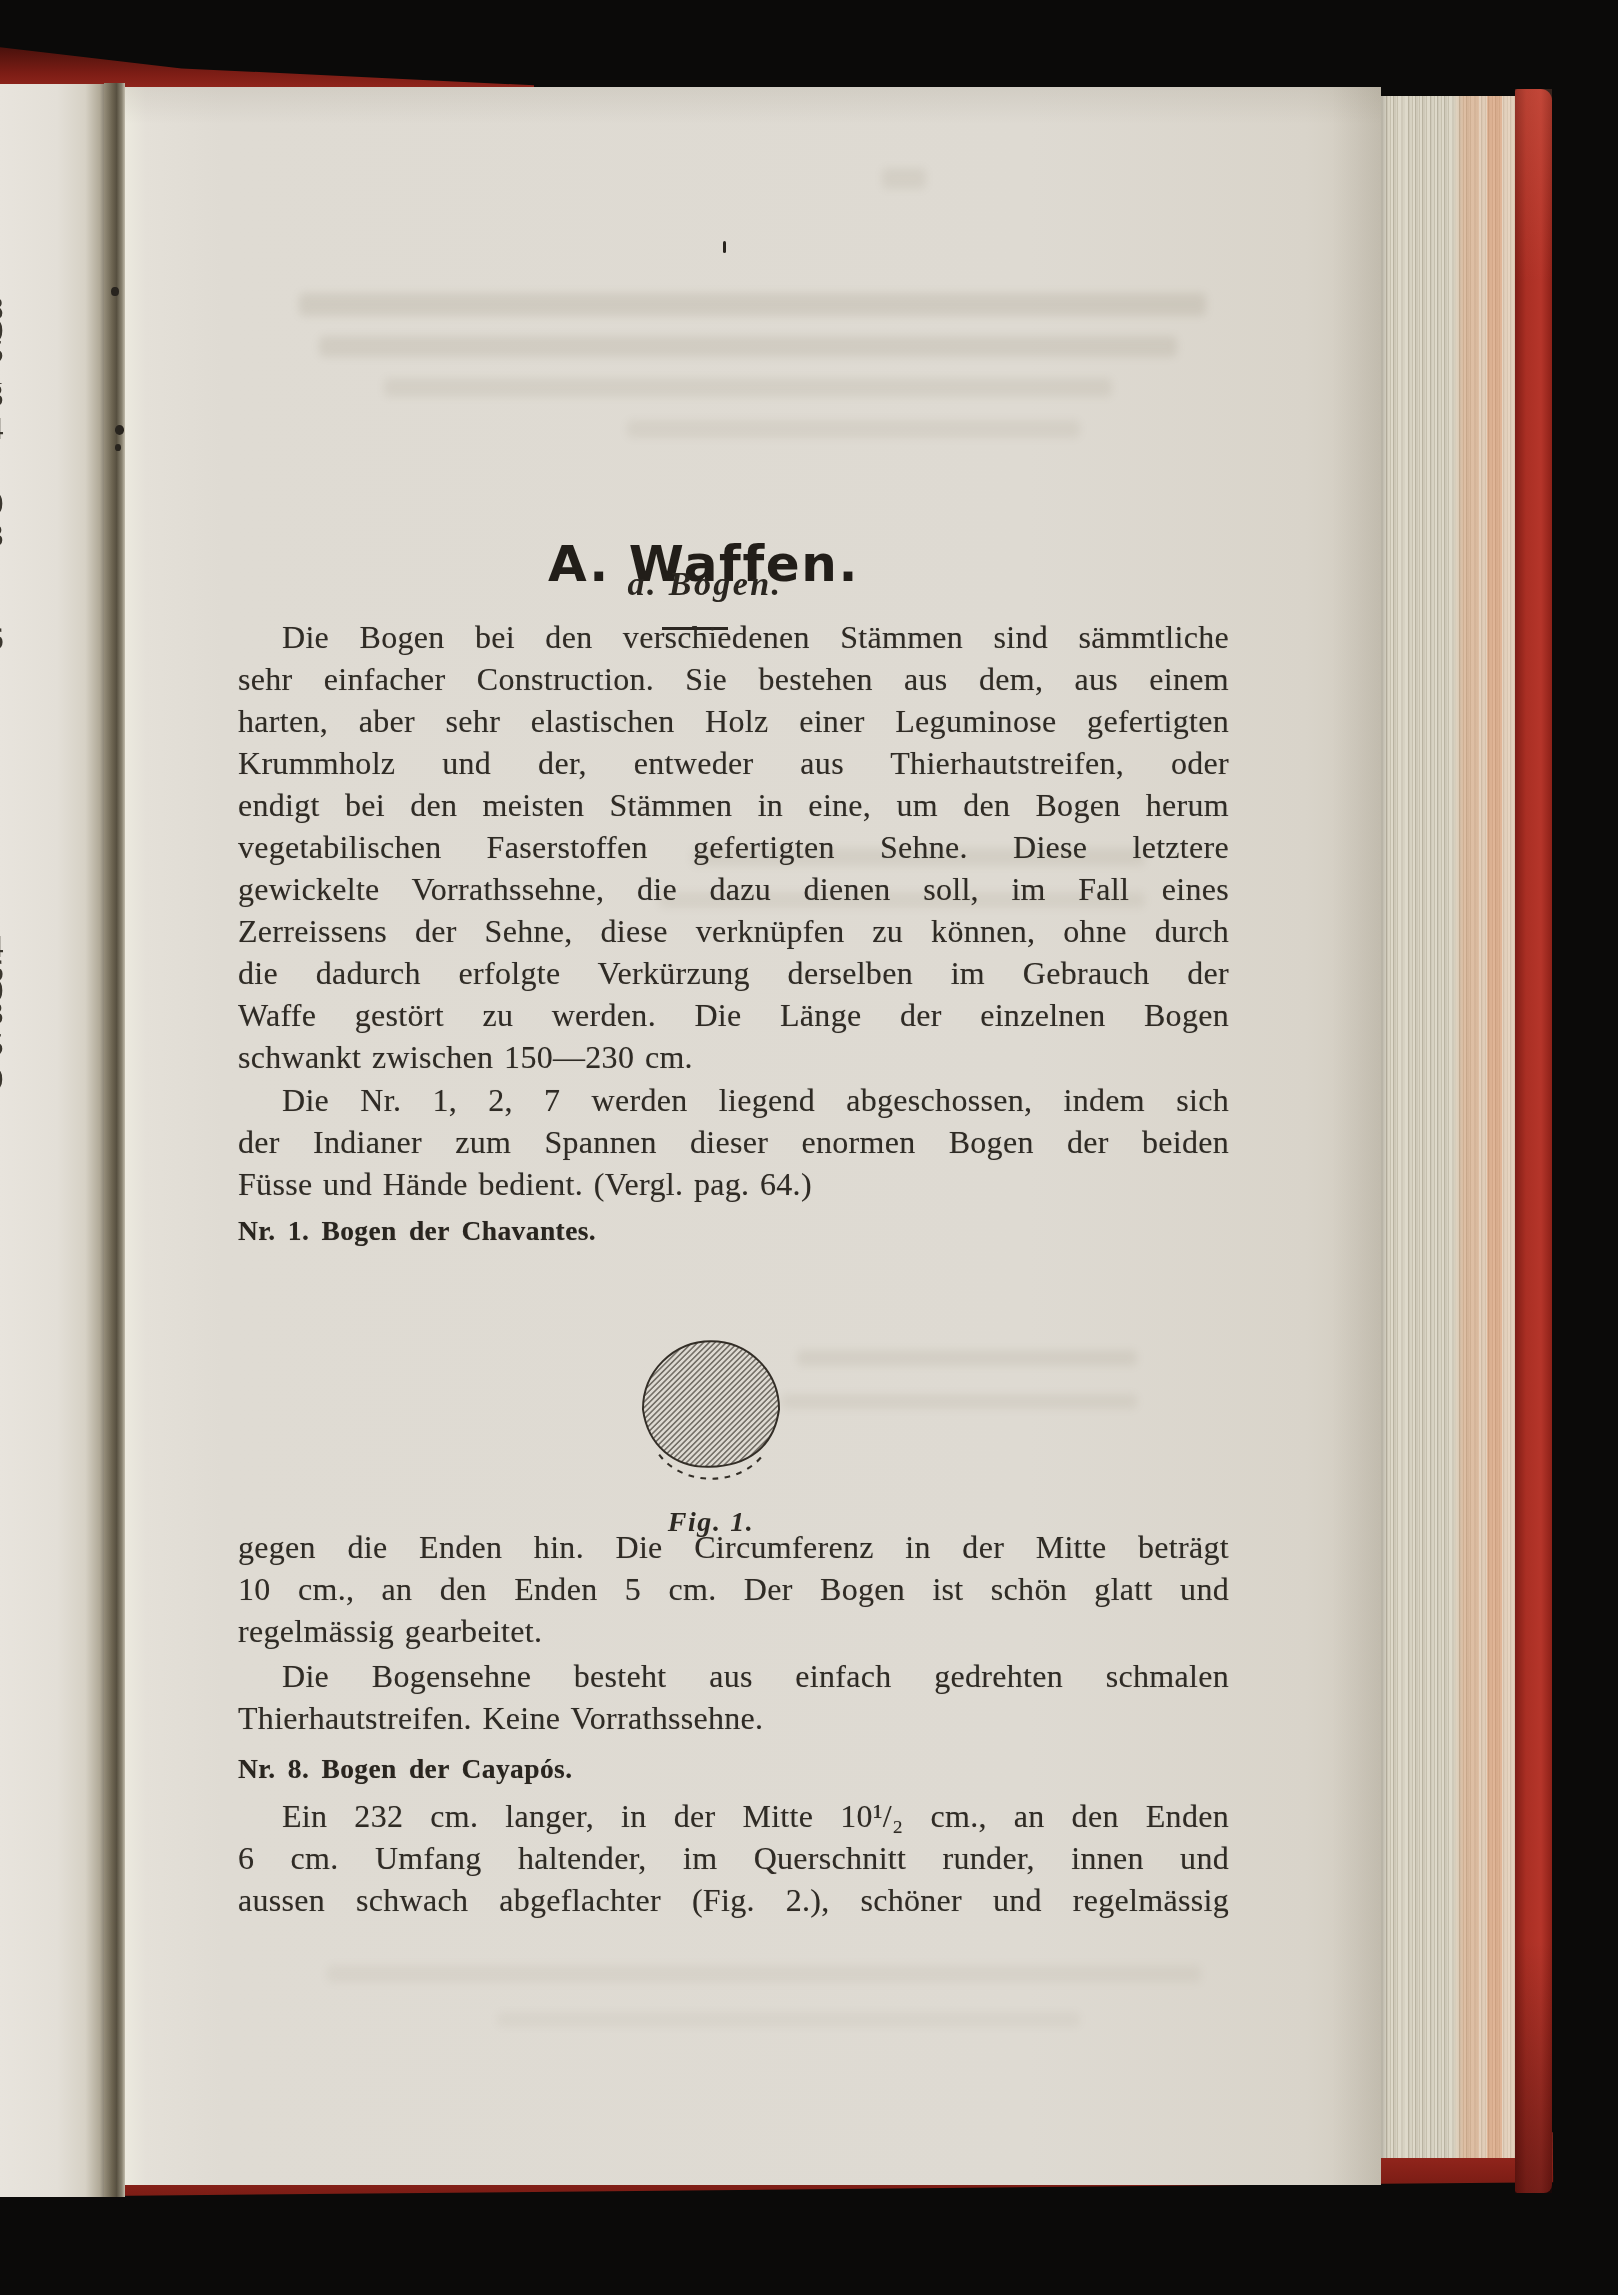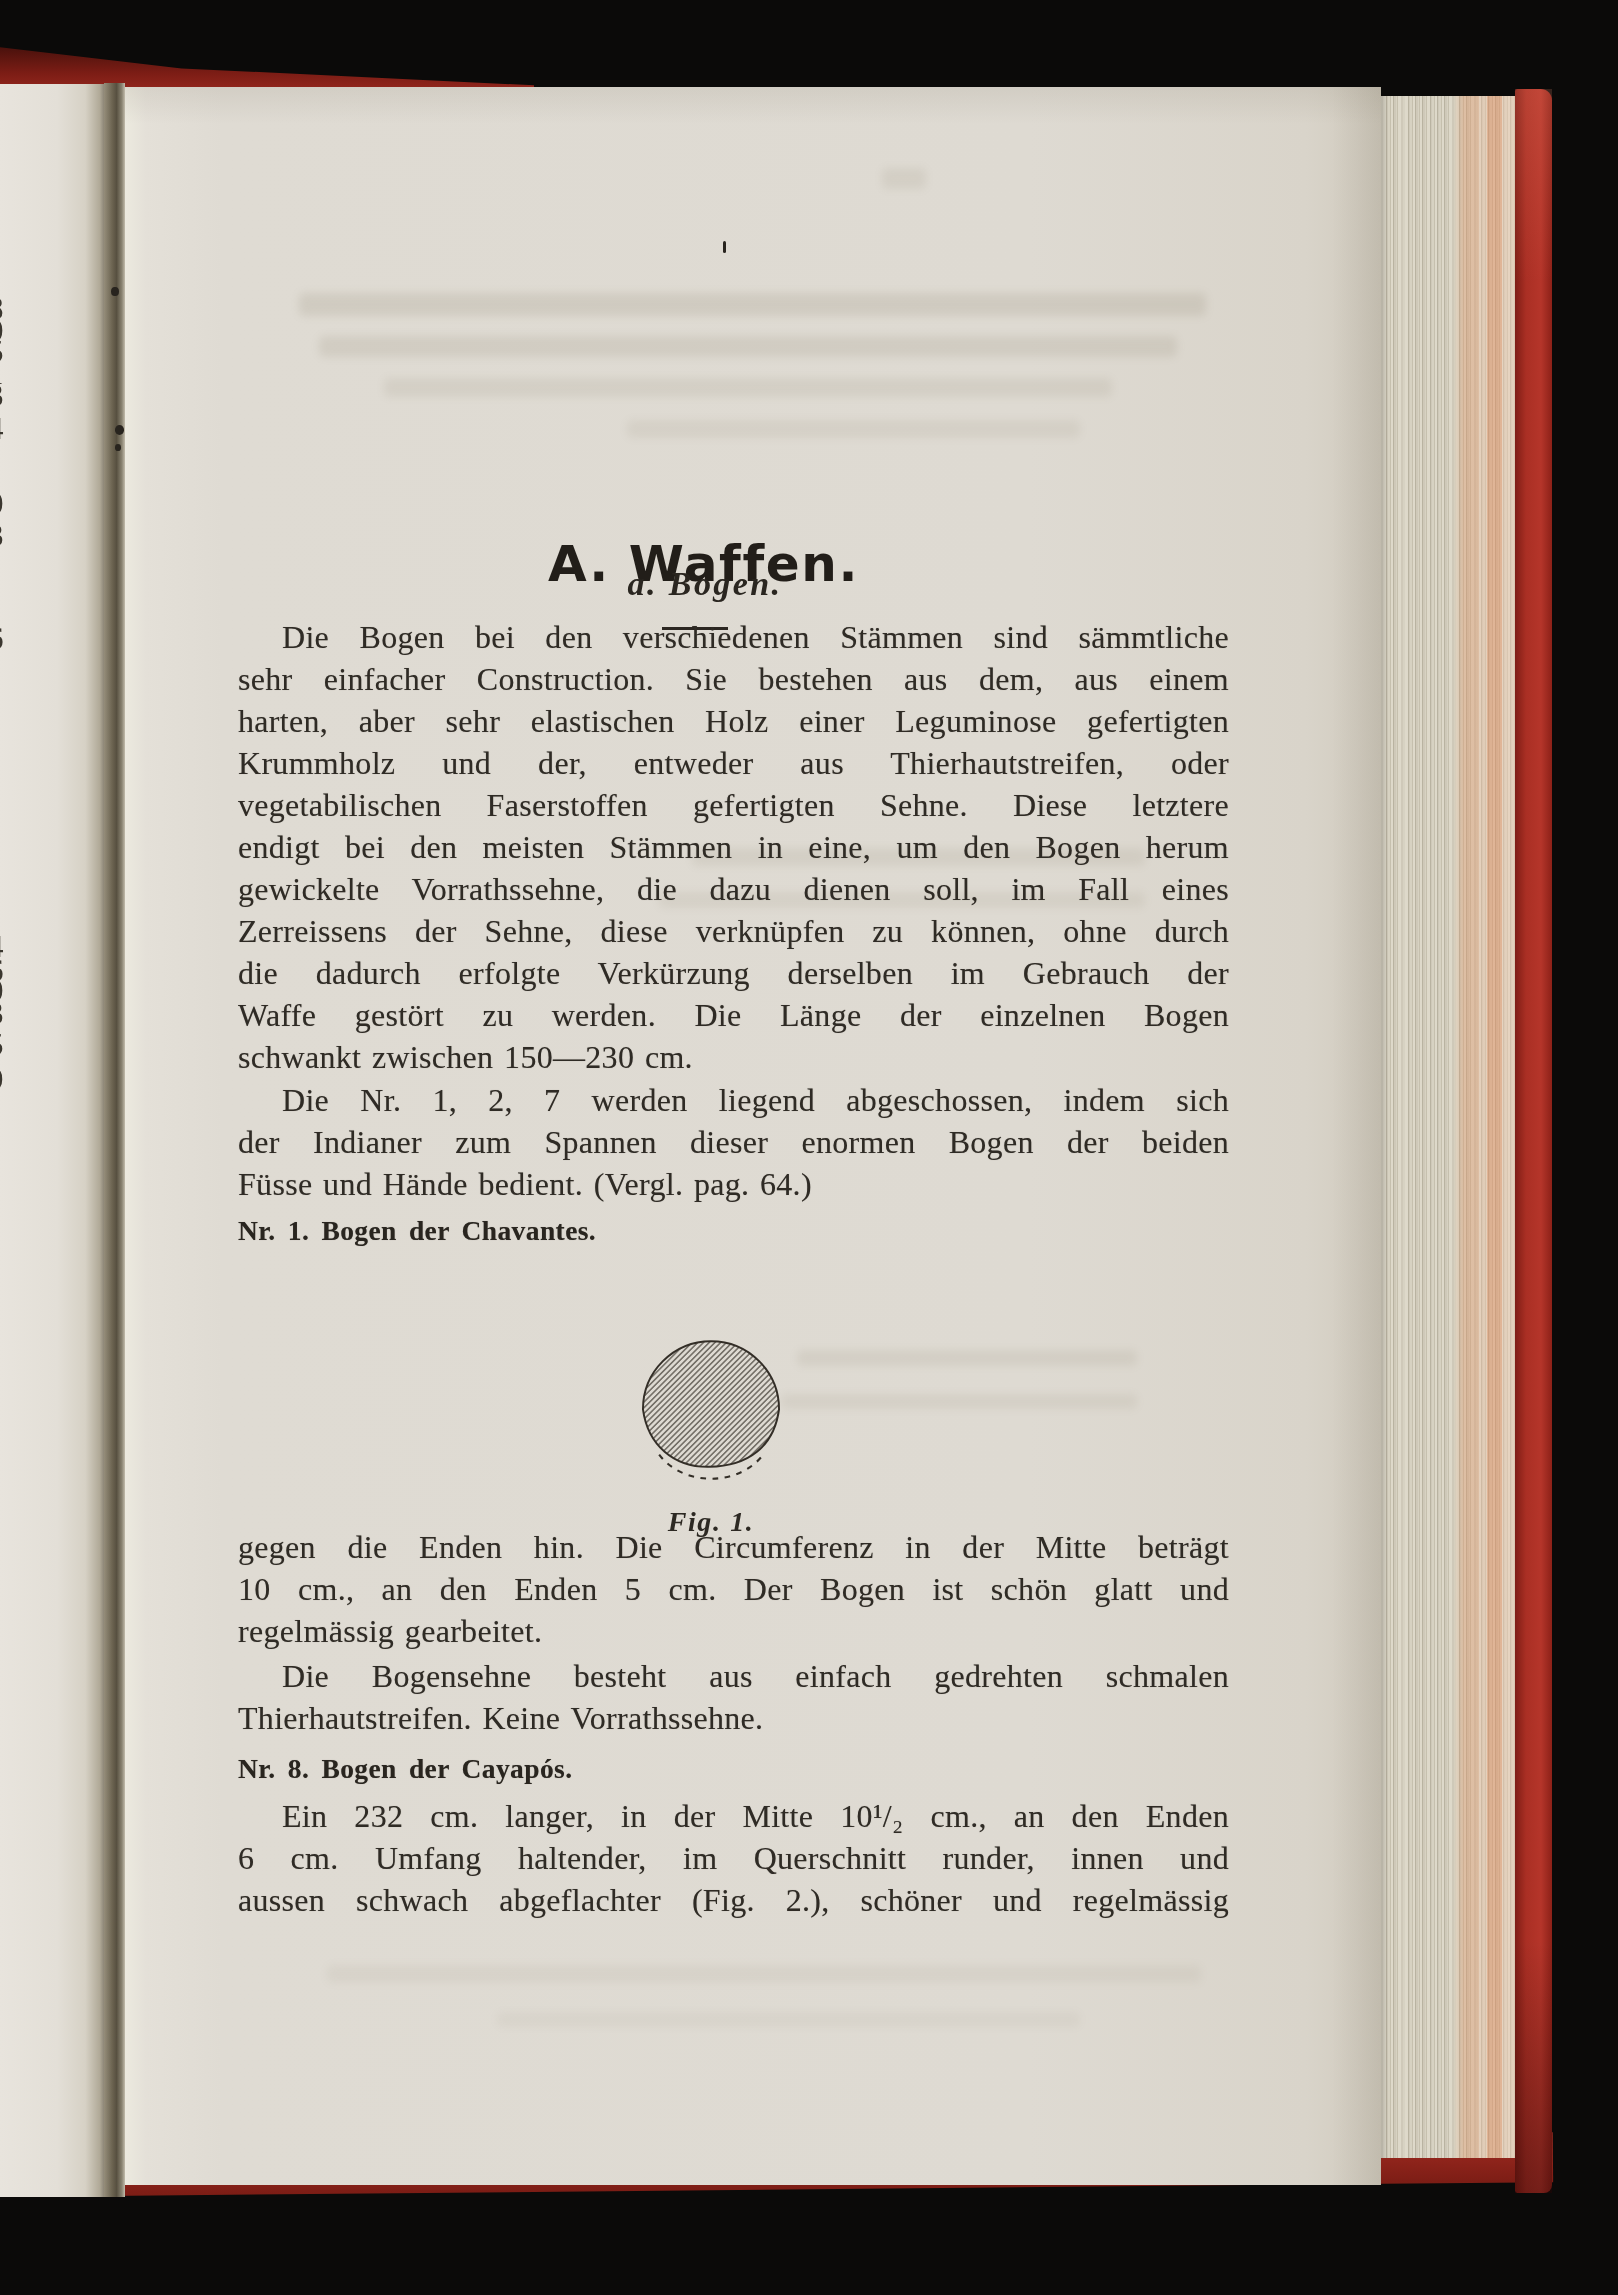--- a/index.html
+++ b/index.html
@@ -114,22 +114,22 @@
 
     <div class="title">A. Waffen.</div>
     <div class="rule"></div>
     <div class="subtitle" style="top:478px">a. Bogen.</div>
 
     <div class="para" style="top:529px">
         <div class="tline tindent">Die Bogen bei den verschiedenen Stämmen sind sämmtliche</div>
         <div class="tline">sehr einfacher Construction. Sie bestehen aus dem, aus einem</div>
         <div class="tline">harten, aber sehr elastischen Holz einer Leguminose gefertigten</div>
         <div class="tline">Krummholz und der, entweder aus Thierhautstreifen, oder</div>
+        <div class="tline">endigt bei den meisten Stämmen in eine, um den Bogen herum</div>
         <div class="tline">vegetabilischen Faserstoffen gefertigten Sehne. Diese letztere</div>
-        <div class="tline">endigt bei den meisten Stämmen in eine, um den Bogen herum</div>
         <div class="tline">gewickelte Vorrathssehne, die dazu dienen soll, im Fall eines</div>
         <div class="tline">Zerreissens der Sehne, diese verknüpfen zu können, ohne durch</div>
         <div class="tline">die dadurch erfolgte Verkürzung derselben im Gebrauch der</div>
         <div class="tline">Waffe gestört zu werden. Die Länge der einzelnen Bogen</div>
         <div class="tline tlast">schwankt zwischen 150—230 cm.</div>
       </div>
 
     <div class="para" style="top:992px">
         <div class="tline tindent">Die Nr. 1, 2, 7 werden liegend abgeschossen, indem sich</div>
         <div class="tline">der Indianer zum Spannen dieser enormen Bogen der beiden</div>

